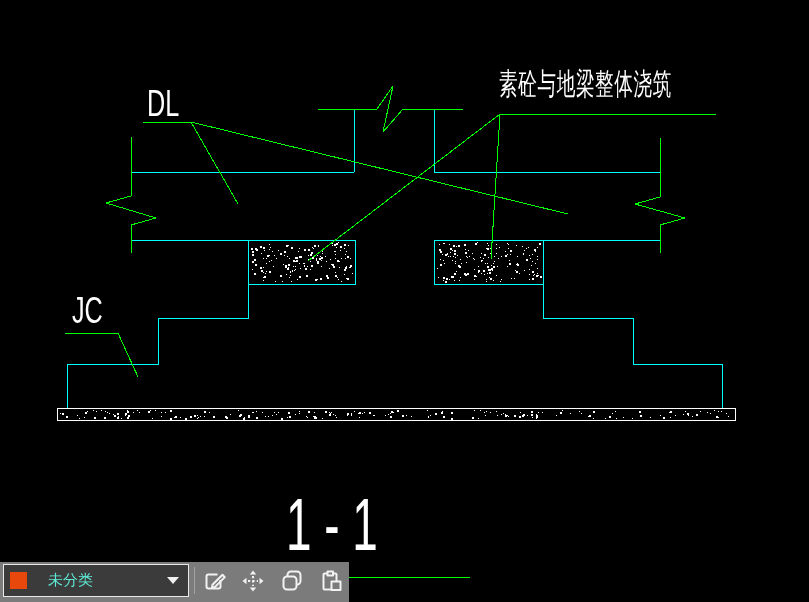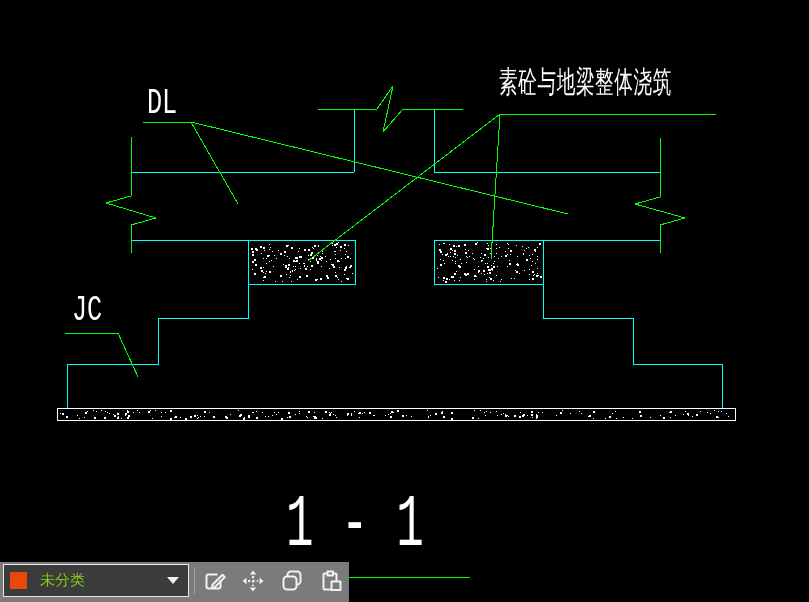--- a/index.html
+++ b/index.html
@@ -1,33 +1,33 @@
 <!DOCTYPE html>
 <html><head>
 <meta charset="utf-8">
 <style>
   html,body{margin:0;padding:0;background:#000;}
   .stage{position:relative;width:809px;height:602px;background:#000;overflow:hidden;
-         font-family:Liberation Mono, monospace;}
+         font-family:Liberation Sans, sans-serif;}
   svg.drawing{position:absolute;left:0;top:0;}
   .ln-g{stroke:#00ff00;fill:none;stroke-width:1;}
   .ln-c{stroke:#00ffff;fill:none;stroke-width:1;}
   .ln-w{stroke:#ffffff;fill:none;stroke-width:1;}
   .cad-label{position:absolute;color:#ffffff;line-height:1;white-space:nowrap;
              transform-origin:0 0;}
   .lbl-dl{left:147px;top:86px;font-size:36px;transform:scaleX(0.70);}
   .lbl-jc{left:72px;top:293px;font-size:36px;transform:scaleX(0.70);}
   .lbl-note{left:499px;top:69px;font-size:30px;transform:scaleX(0.62);letter-spacing:1px;}
   .lbl-section{left:286px;top:488px;font-size:74px;transform:scaleX(0.62);}
   
   .toolbar{position:absolute;left:0;top:562px;width:349px;height:40px;background:#7b7b7b;}
   .dropdown{position:absolute;left:3px;top:2px;width:184px;height:31px;background:#3b3b3b;
             border:1px solid #e9e9e9;display:flex;align-items:center;cursor:pointer;}
   .swatch{width:17px;height:17px;margin-left:6px;flex:0 0 auto;}
-  .dd-label{color:#84cc16;font-size:15px;margin-left:13px;}
+  .dd-label{color:#5eead4;font-size:15px;margin-left:21px;}
   .dd-arrow{position:absolute;right:9px;top:12px;width:0;height:0;
             border-left:6px solid transparent;border-right:6px solid transparent;
             border-top:7px solid #f0f0f0;}
   .sep{position:absolute;left:194px;top:5px;width:1px;height:27px;background:#a3a3a3;}
   .btn-row{position:absolute;left:199px;top:2px;display:flex;gap:9px;align-items:center;height:34px;}
   .tool-btn{width:30px;height:32px;background:transparent;border:none;padding:0;margin:0;
             display:flex;align-items:center;justify-content:center;cursor:pointer;}
   .tool-btn svg{stroke:#f2f2f2;fill:none;stroke-width:2;stroke-linejoin:round;}
 </style>
 </head>

